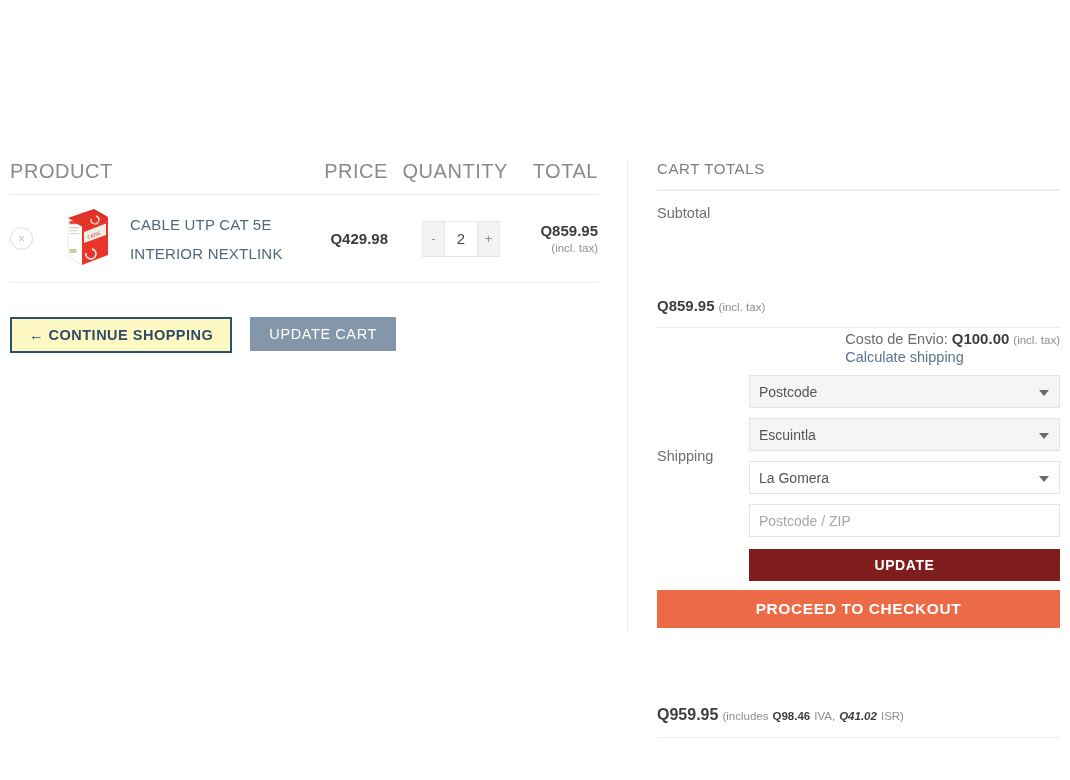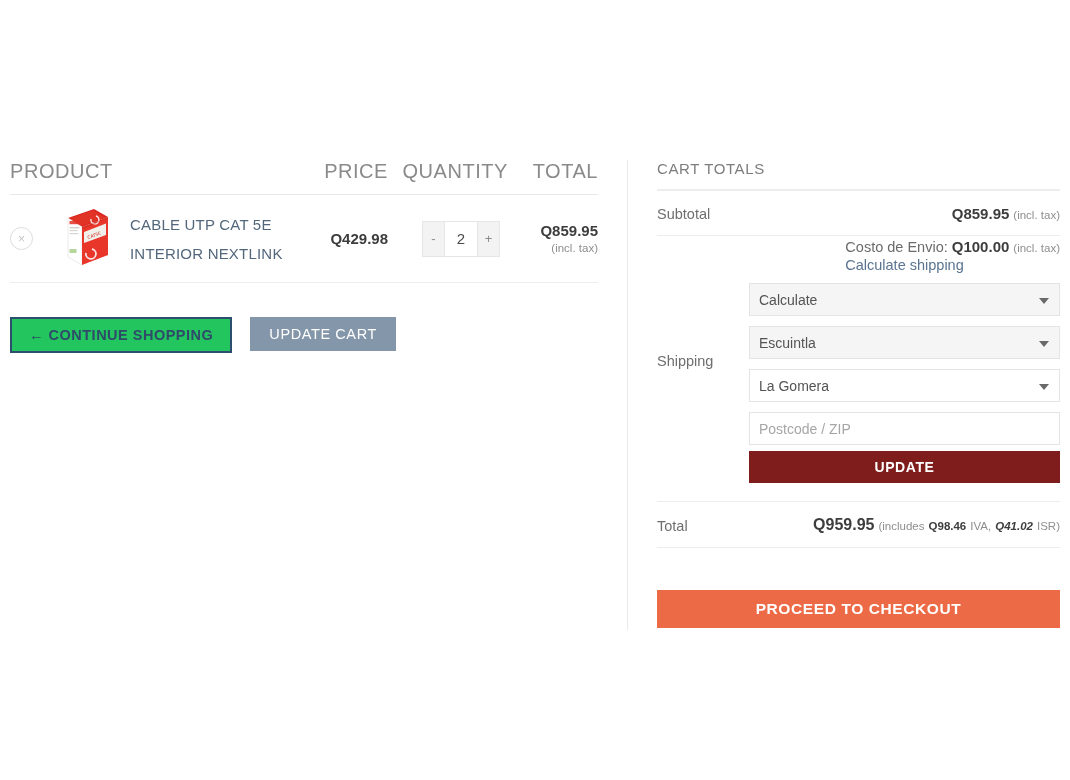--- a/index.html
+++ b/index.html
@@ -156,21 +156,21 @@
     position: absolute;
     left: 10px;
     top: 317px;
     display: flex;
     align-items: flex-start;
   }
   .btn-continue {
     height: 35px;
     padding: 16px 17px;
     border: 2px solid #2c4f70;
-    background: #22c55e;
+    background: #fef9c3;
     color: #2f4b69;
     font-size: 14.5px;
     font-weight: bold;
     letter-spacing: .5px;
     text-transform: uppercase;
     display: flex; align-items: center;
     cursor: pointer;
     font-family: "Liberation Sans", sans-serif;
   }
   .btn-update-cart {
@@ -213,22 +213,23 @@
     letter-spacing: .6px;
     color: #7d7d7d;
     text-transform: uppercase;
     padding-bottom: 12px;
   }
   .hr-thick { height: 2px; background: #ededed; }
   .hr-thin  { height: 1px; background: #ececec; }
 
   .trow {
     display: flex;
-    align-items: flex-end;
+    align-items: flex-start;
     padding: 14px 0 13px 0;
+    flex-direction: column;
   }
   .trow-label {
     width: 92px;
     flex: 0 0 92px;
     font-size: 14.5px;
     color: #6e6e6e;
   }
   .trow-value {
     flex: 1 1 auto;
     text-align: right;
@@ -294,21 +295,21 @@
   .zip-input {
     width: 100%;
     height: 33px;
     border: 1px solid #e4e4e4;
     background: #ffffff;
     font-size: 14px;
     color: #0c4a6e;
     padding: 0 9px;
     font-family: "Liberation Sans", sans-serif;
     outline: none;
-    margin-bottom: 6px;
+    margin-bottom: 12px;
   }
   .zip-input::placeholder { color: #a6a6a6; }
 
   .btn-update {
     width: 100%;
     height: 32px;
     border: none;
     background: #7f1d1d;
     color: #ffffff;
     font-size: 14px;
@@ -431,21 +432,21 @@
 
         <div class="ship-line">
           <span>Costo de Envio:</span>
           <span class="amount-bold">Q100.00</span>
           <span class="small-muted">(incl. tax)</span>
         </div>
 
         <a class="calc-link" href="#">Calculate shipping</a>
 
         <div class="sel-wrap">
-          <div class="sel">Calculate</div>
+          <div class="sel">Postcode</div>
           <span class="sel-arrow"></span>
         </div>
 
         <div class="sel-wrap">
           <div class="sel">Escuintla</div>
           <span class="sel-arrow"></span>
         </div>
 
         <div class="sel-wrap">
           <div class="sel white">La Gomera</div>

